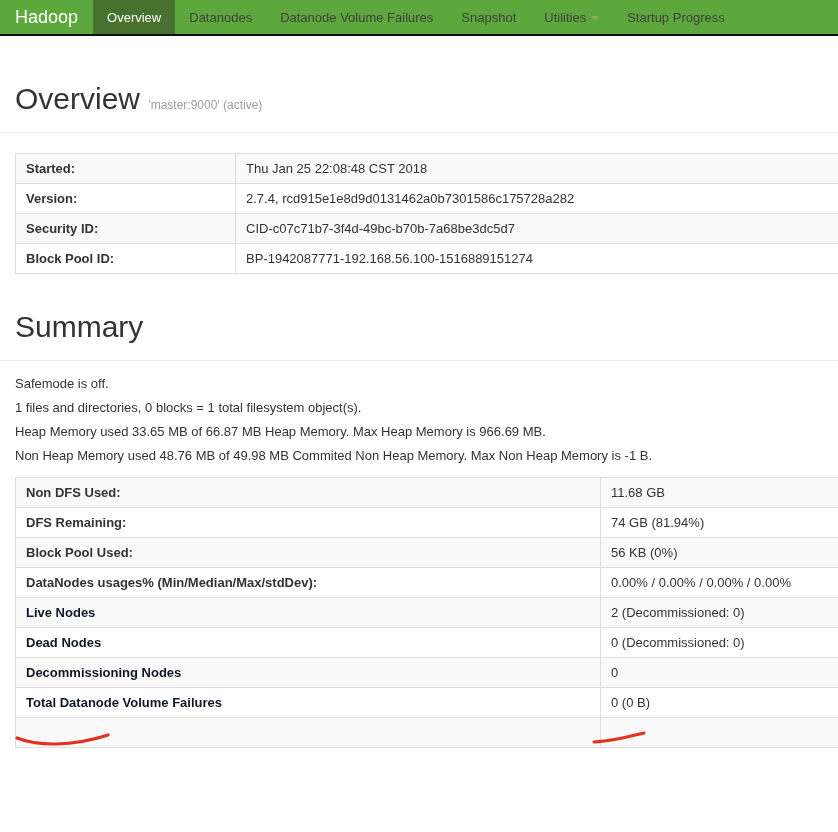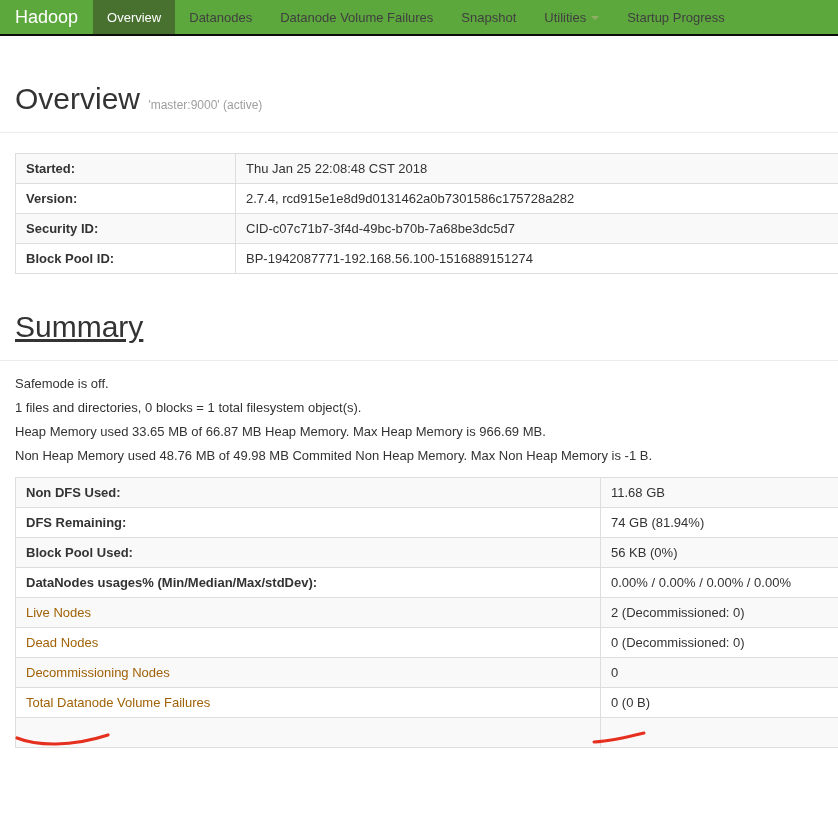--- a/index.html
+++ b/index.html
@@ -30,21 +30,21 @@
     border-left:4px solid transparent; border-right:4px solid transparent;
     border-top:4px solid #8fae67;
   }
 
   
   h1 {
     font-size:30px; font-weight:500; color:#333;
     margin:0; padding:0 15px; line-height:33px;
   }
   .h1-overview { margin-top:46px; }
-  .h1-summary  { margin-top:36px;text-decoration:underline; }
+  .h1-summary  { margin-top:36px; }
   h1 .subtitle { font-size:12px; font-weight:400; color:#9e9e9e; }
   hr {
     border:0; border-top:1px solid #ededed;
     margin:10px 0 0 0;
   }
   .hr-summary { margin-top:17px; }
 
   
   table {
     border-collapse:collapse; table-layout:fixed;
@@ -56,21 +56,21 @@
   tbody tr:nth-child(odd) { background:#f9f9f9; }
   th, td {
     text-align:left; vertical-align:middle;
     padding:7px 10px; border-top:1px solid #ddd;
     line-height:15px; font-size:13px;
     white-space:nowrap; overflow:hidden;
   }
   th { font-weight:bold; border-right:1px solid #ddd; }
   .tbl-info    th { width:220px; }
   .tbl-summary th { width:585px; }
-  a.tbl-link { color:#a16207; text-decoration:none; font-weight:normal; cursor:pointer; }
+  a.tbl-link { color:#0f172a; text-decoration:none; font-weight:bold; cursor:pointer; }
 
   
   .summary-text { padding:0 15px; margin-top:14px; }
   .summary-text p { margin:0 0 6px 0; line-height:18px; }
 
   
   .annot { position:absolute; pointer-events:none; }
   .annot-1 { left:13px;  top:730px; }
   .annot-2 { left:590px; top:727px; }
 </style>

